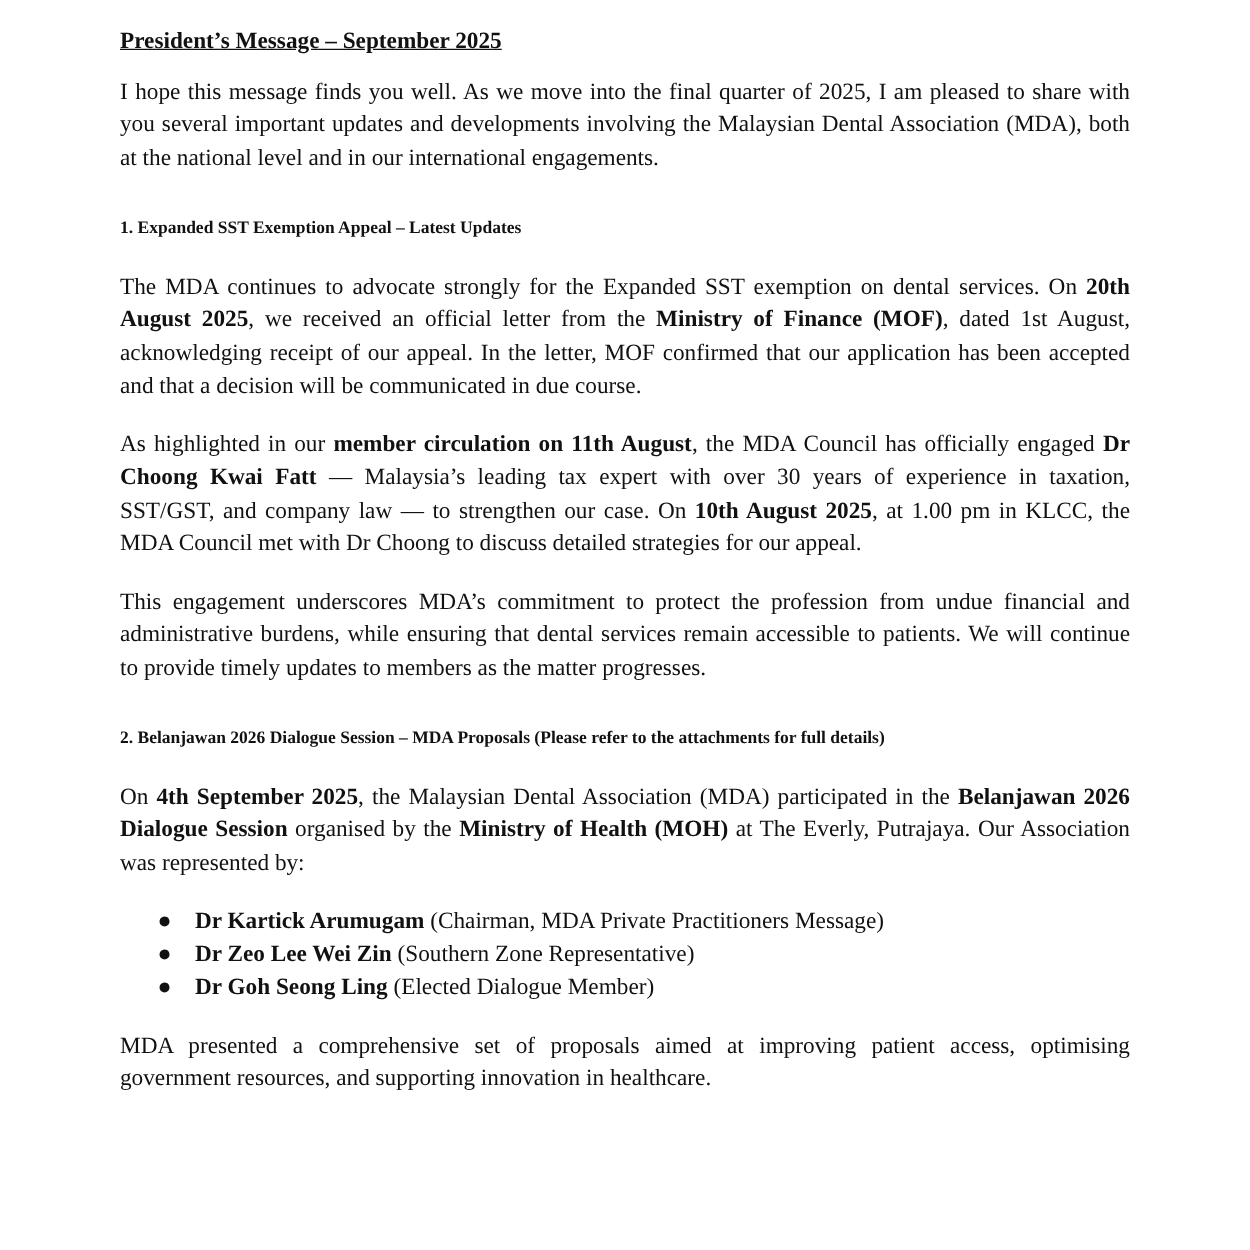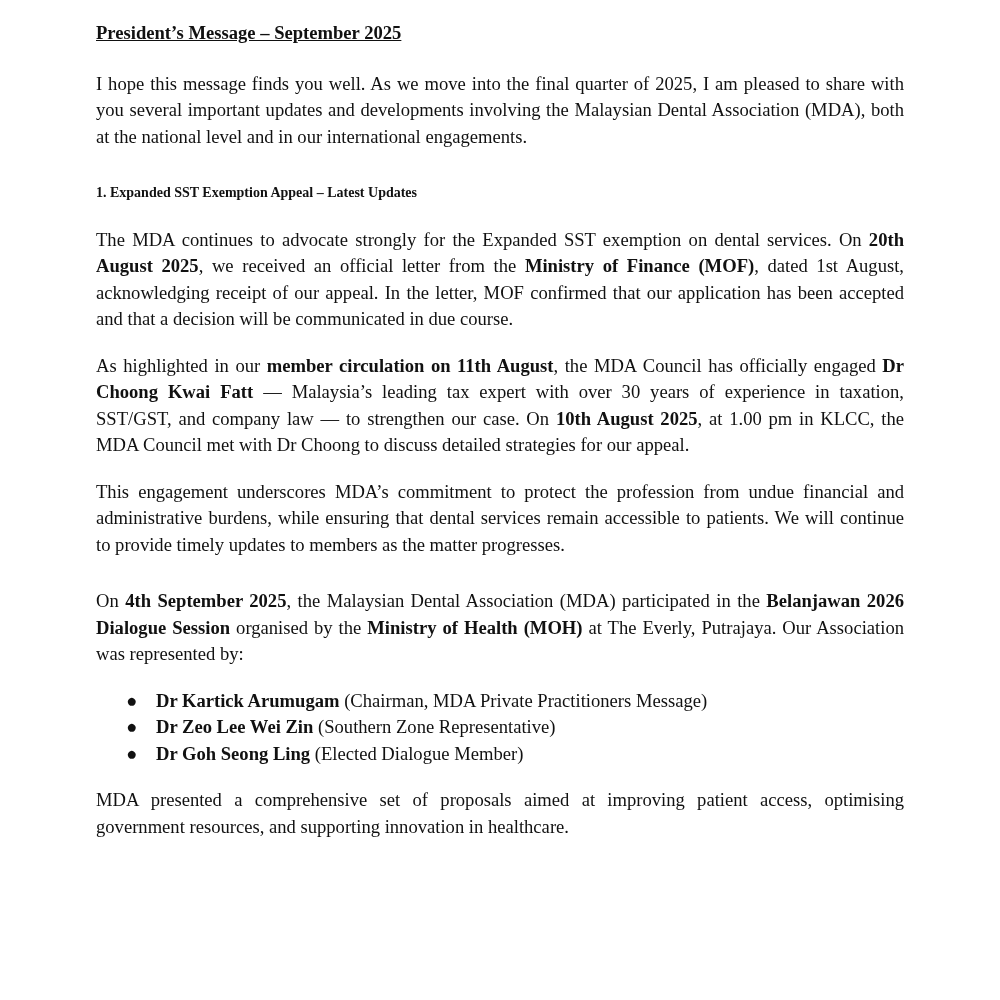--- a/index.html
+++ b/index.html
@@ -6,21 +6,21 @@
   body {
     width: 1000px; height: 1000px; overflow: hidden;
     font-family: "Liberation Serif", "DejaVu Serif", serif;
     color: #111111;
   }
   .page {
     position: absolute; left: 96px; top: 20px; width: 808px;
     font-size: 18.6px; line-height: 26.5px;
   }
   p { margin: 0; text-align: justify; }
-  .title { font-weight: bold; text-decoration: underline; margin-bottom: 24px; }
+  .title { font-weight: bold; text-decoration: underline; margin-bottom: 14px; }
   .byline { margin-bottom: 20px; }
   .greeting { font-weight: bold; }
   .gap-lg { margin-bottom: 30px; }
   .gap-md { margin-bottom: 20px; }
   h2 { font-size: 14px; line-height: 26.5px; font-weight: bold; margin: 0 0 20px 0; text-align: justify; }
   b { font-weight: bold; }
   ul.reps { list-style: none; margin: 0 0 20px 0; padding: 0 0 0 30px; }
   ul.reps li { position: relative; padding-left: 30px; text-align: left; }
   ul.reps li .bullet { position: absolute; left: 0; top: 0; }
 </style>
@@ -29,20 +29,21 @@
 
 <div class="page">
   <p class="title">President’s Message – September 2025</p>
   <p class="gap-lg">I hope this message finds you well. As we move into the final quarter of 2025, I am pleased to share with you several important updates and developments involving the Malaysian Dental Association (MDA), both at the national level and in our international engagements.</p>
 
   <h2>1. Expanded SST Exemption Appeal – Latest Updates</h2>
   <p class="gap-md"><span>The MDA continues to advocate strongly for the Expanded SST exemption on dental services. On </span><b>20th August 2025</b><span>, we received an official letter from the </span><b>Ministry of Finance (MOF)</b><span>, dated 1st August, acknowledging receipt of our appeal. In the letter, MOF confirmed that our application has been accepted and that a decision will be communicated in due course.</span></p>
   <p class="gap-md"><span>As highlighted in our </span><b>member circulation on 11th August</b><span>, the MDA Council has officially engaged </span><b>Dr Choong Kwai Fatt</b><span> — Malaysia’s leading tax expert with over 30 years of experience in taxation, SST/GST, and company law — to strengthen our case. On </span><b>10th August 2025</b><span>, at 1.00 pm in KLCC, the MDA Council met with Dr Choong to discuss detailed strategies for our appeal.</span></p>
   <p class="gap-lg">This engagement underscores MDA’s commitment to protect the profession from undue financial and administrative burdens, while ensuring that dental services remain accessible to patients. We will continue to provide timely updates to members as the matter progresses.</p>
 
+  <h2>2. Belanjawan 2026 Dialogue Session – MDA Proposals (Please refer to the attachments for full details)</h2>
   <p class="gap-md"><span>On </span><b>4th September 2025</b><span>, the Malaysian Dental Association (MDA) participated in the </span><b>Belanjawan 2026 Dialogue Session</b><span> organised by the </span><b>Ministry of Health (MOH)</b><span> at The Everly, Putrajaya. Our Association was represented by:</span></p>
 
   <ul class="reps">
     <li><span class="bullet">●</span><b>Dr Kartick Arumugam</b><span> (Chairman, MDA Private Practitioners Message)</span></li>
     <li><span class="bullet">●</span><b>Dr Zeo Lee Wei Zin</b><span> (Southern Zone Representative)</span></li>
     <li><span class="bullet">●</span><b>Dr Goh Seong Ling</b><span> (Elected Dialogue Member)</span></li>
   </ul>
 
   <p>MDA presented a comprehensive set of proposals aimed at improving patient access, optimising government resources, and supporting innovation in healthcare.</p>
 </div>

